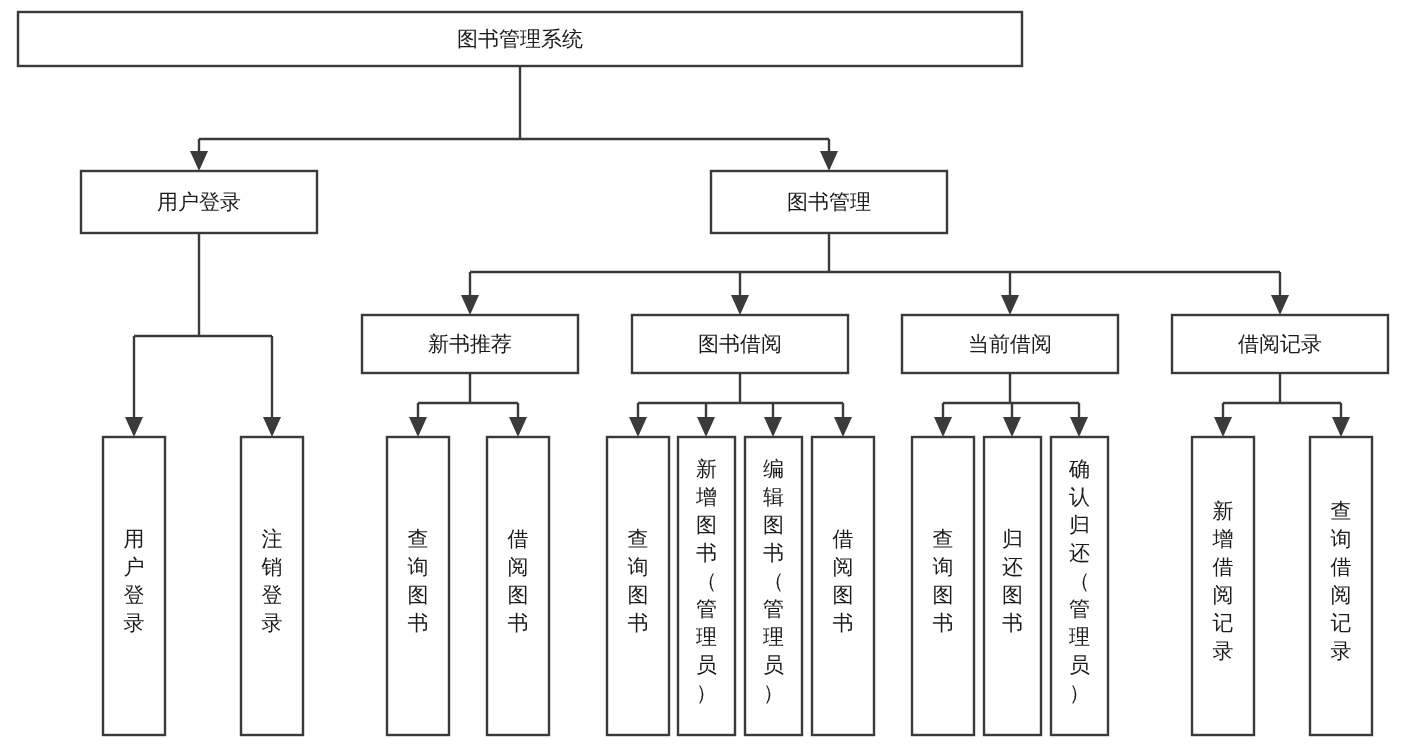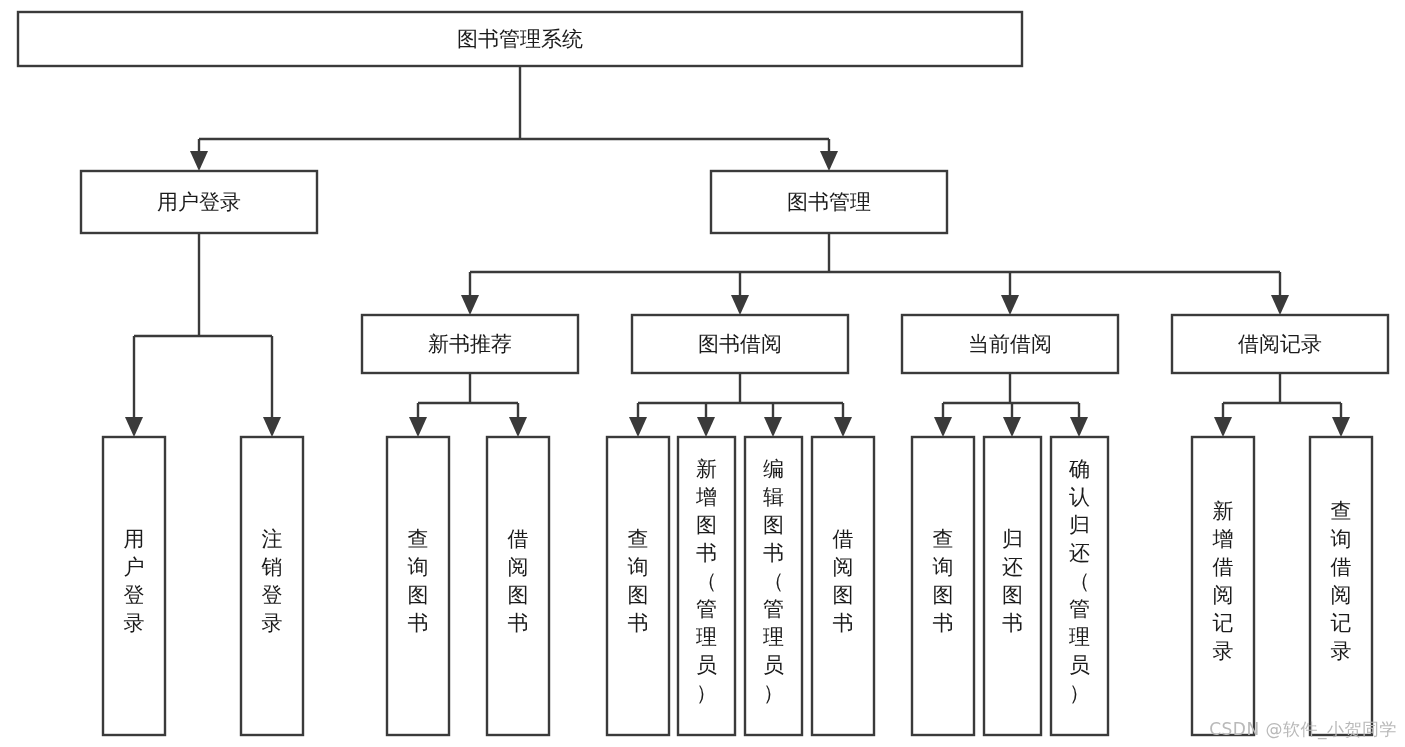--- a/index.html
+++ b/index.html
@@ -205,15 +205,14 @@
           <rect x="1192" y="437" width="62" height="298" class="node-box"></rect>
           <text x="1223" y="518" class="node-label-v"><tspan x="1223" dy="0">新</tspan><tspan x="1223" dy="28">增</tspan><tspan x="1223" dy="28">借</tspan><tspan x="1223" dy="28">阅</tspan><tspan x="1223" dy="28">记</tspan><tspan x="1223" dy="28">录</tspan></text>
         </g>
         <g>
           <rect x="1310" y="437" width="62" height="298" class="node-box"></rect>
           <text x="1341" y="518" class="node-label-v"><tspan x="1341" dy="0">查</tspan><tspan x="1341" dy="28">询</tspan><tspan x="1341" dy="28">借</tspan><tspan x="1341" dy="28">阅</tspan><tspan x="1341" dy="28">记</tspan><tspan x="1341" dy="28">录</tspan></text>
         </g>
       </g>
   </svg>
 
-  <div class="watermark-text">CSDN @软件_小贺同学</div>
 
 </div>
 
 </body></html>

